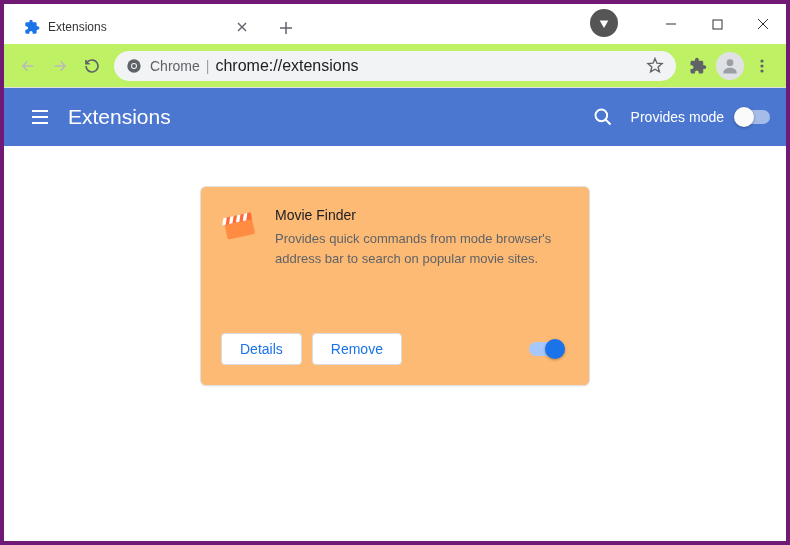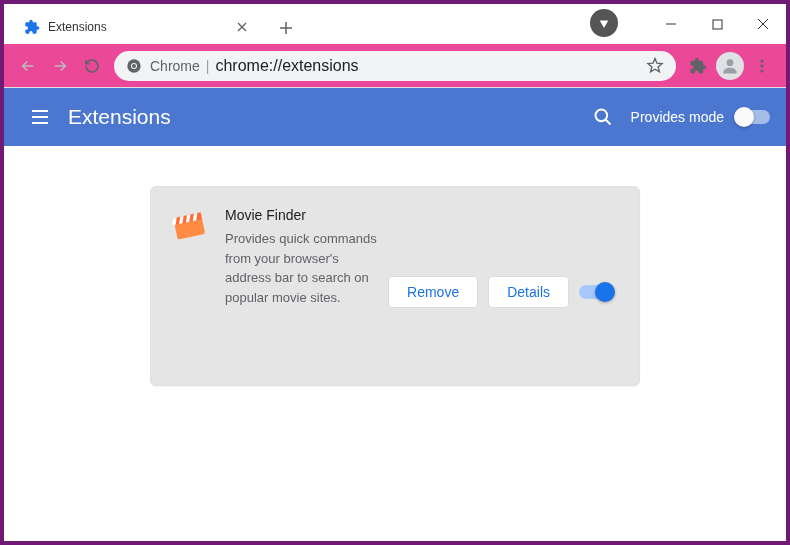--- a/index.html
+++ b/index.html
@@ -17,21 +17,21 @@
     .tab { display: flex; align-items: center; background: #fff; border-radius: 8px 8px 0 0; padding: 8px 12px; height: 34px; width: 250px; position: relative; }
     .tab-icon { width: 16px; height: 16px; margin-right: 8px; display: flex; align-items: center; justify-content: center; }
     .tab-title { font-size: 12px; color: #333; flex: 1; }
     .tab-close { width: 16px; height: 16px; display: flex; align-items: center; justify-content: center; color: #666; font-size: 14px; cursor: pointer; }
     .new-tab { width: 28px; height: 28px; display: flex; align-items: center; justify-content: center; color: #666; font-size: 18px; margin-left: 10px; margin-bottom: 2px; cursor: pointer; }
     .win-controls { display: flex; align-items: center; }
     .media-indicator { width: 28px; height: 28px; border-radius: 50%; background: #555; color: #fff; display: flex; align-items: center; justify-content: center; margin-right: 30px; margin-top: 5px; font-size: 11px; }
     .win-btn { width: 46px; height: 30px; display: flex; align-items: center; justify-content: center; cursor: pointer; color: #333; }
     
     
-    .address-row { height: 44px; background: #ec4899; display: flex; align-items: center; padding: 0 8px; border-bottom: 1px solid #e0e0e0; gap: 0; }
+    .address-row { height: 44px; background: #bef264; display: flex; align-items: center; padding: 0 8px; border-bottom: 1px solid #e0e0e0; gap: 0; }
     .nav-btn { width: 32px; height: 32px; display: flex; align-items: center; justify-content: center; cursor: pointer; color: #5f6368; border-radius: 50%; }
     .nav-btn.disabled { color: #bbb; }
     .omnibox { flex: 1; height: 30px; background: #f1f3f4; border-radius: 15px; display: flex; align-items: center; padding: 0 12px; margin: 0 6px; }
     .omni-icon { margin-right: 8px; color: #5f6368; }
     .omni-host { color: #5f6368; font-size: 14px; }
     .omni-sep { color: #9aa0a6; margin: 0 6px; font-size: 14px; }
     .omni-path { color: #202124; font-size: 16px; }
     .omni-star { margin-left: auto; color: #5f6368; cursor: pointer; }
     .toolbar-icon { width: 32px; height: 32px; display: flex; align-items: center; justify-content: center; cursor: pointer; color: #5f6368; border-radius: 50%; }
     .avatar { width: 28px; height: 28px; border-radius: 50%; background: #dfe1e5; display: flex; align-items: center; justify-content: center; }
@@ -41,21 +41,21 @@
     .hamburger { width: 40px; height: 40px; display: flex; align-items: center; justify-content: center; cursor: pointer; }
     .ext-title { font-size: 21px; font-weight: 400; margin-left: 8px; }
     .ext-spacer { flex: 1; }
     .search-btn { width: 40px; height: 40px; display: flex; align-items: center; justify-content: center; cursor: pointer; margin-right: 8px; }
     .dev-mode-label { font-size: 14px; margin-right: 12px; }
     .toggle { width: 34px; height: 14px; background: rgba(255,255,255,0.5); border-radius: 7px; position: relative; cursor: pointer; }
     .toggle-knob { position: absolute; left: -2px; top: -3px; width: 20px; height: 20px; border-radius: 50%; background: #fafafa; box-shadow: 0 1px 3px rgba(0,0,0,0.3); }
     
     
     .content { flex: 1; background: #fff; padding: 40px 20px; display: flex; justify-content: center; position: relative; }
-    .card { width: 490px; height: 200px; background: #e5e5e5; border: 1px solid #e0e0e0; border-radius: 6px; padding: 20px; display: flex; flex-direction: row; box-shadow: 0 1px 2px rgba(0,0,0,0.05); }
+    .card { width: 390px; height: 200px; background: #fdba74; border: 1px solid #e0e0e0; border-radius: 6px; padding: 20px; display: flex; flex-direction: column; box-shadow: 0 1px 2px rgba(0,0,0,0.05); }
     .card-top { display: flex; gap: 18px; flex: 1; }
     .card-icon { width: 36px; height: 36px; flex-shrink: 0; }
     .card-info { flex: 1; }
     .card-title { font-size: 14px; color: #202124; font-weight: 500; margin-bottom: 6px; }
     .card-desc { font-size: 13px; color: #5f6368; line-height: 1.5; }
     .card-bottom { display: flex; align-items: center; gap: 10px; padding-top: 12px; }
     .card-btn { padding: 7px 18px; border: 1px solid #dadce0; border-radius: 4px; background: #fff; color: #1a73e8; font-size: 14px; cursor: pointer; font-weight: 500; }
     .toggle-on { width: 34px; height: 14px; background: #a8c7fa; border-radius: 7px; position: relative; cursor: pointer; margin-left: auto; margin-right: 6px; }
     .toggle-on .toggle-knob { left: auto; right: -2px; background: #1a73e8; }
     
@@ -199,26 +199,26 @@
                 <rect x="4" y="8" width="28" height="7" fill="#ff6b35"></rect>
                 <rect x="7" y="8" width="3.5" height="7" fill="#fff" transform="skewX(-20)"></rect>
                 <rect x="14" y="8" width="3.5" height="7" fill="#fff" transform="skewX(-20)"></rect>
                 <rect x="21" y="8" width="3.5" height="7" fill="#fff" transform="skewX(-20)"></rect>
                 <rect x="28" y="8" width="3.5" height="7" fill="#fff" transform="skewX(-20)"></rect>
               </g>
             </svg>
         </div>
         <div class="card-info">
           <div class="card-title">Movie Finder</div>
-          <div class="card-desc">Provides quick commands from your browser's address bar to search on popular movie sites.</div>
+          <div class="card-desc">Provides quick commands from mode browser's address bar to search on popular movie sites.</div>
         </div>
       </div>
       <div class="card-bottom">
+        <button class="card-btn">Details</button>
         <button class="card-btn">Remove</button>
-        <button class="card-btn">Details</button>
         <div class="toggle-on">
           <div class="toggle-knob"></div>
         </div>
       </div>
     </div>
   </div>
 
 </div>
 
 </body></html>

